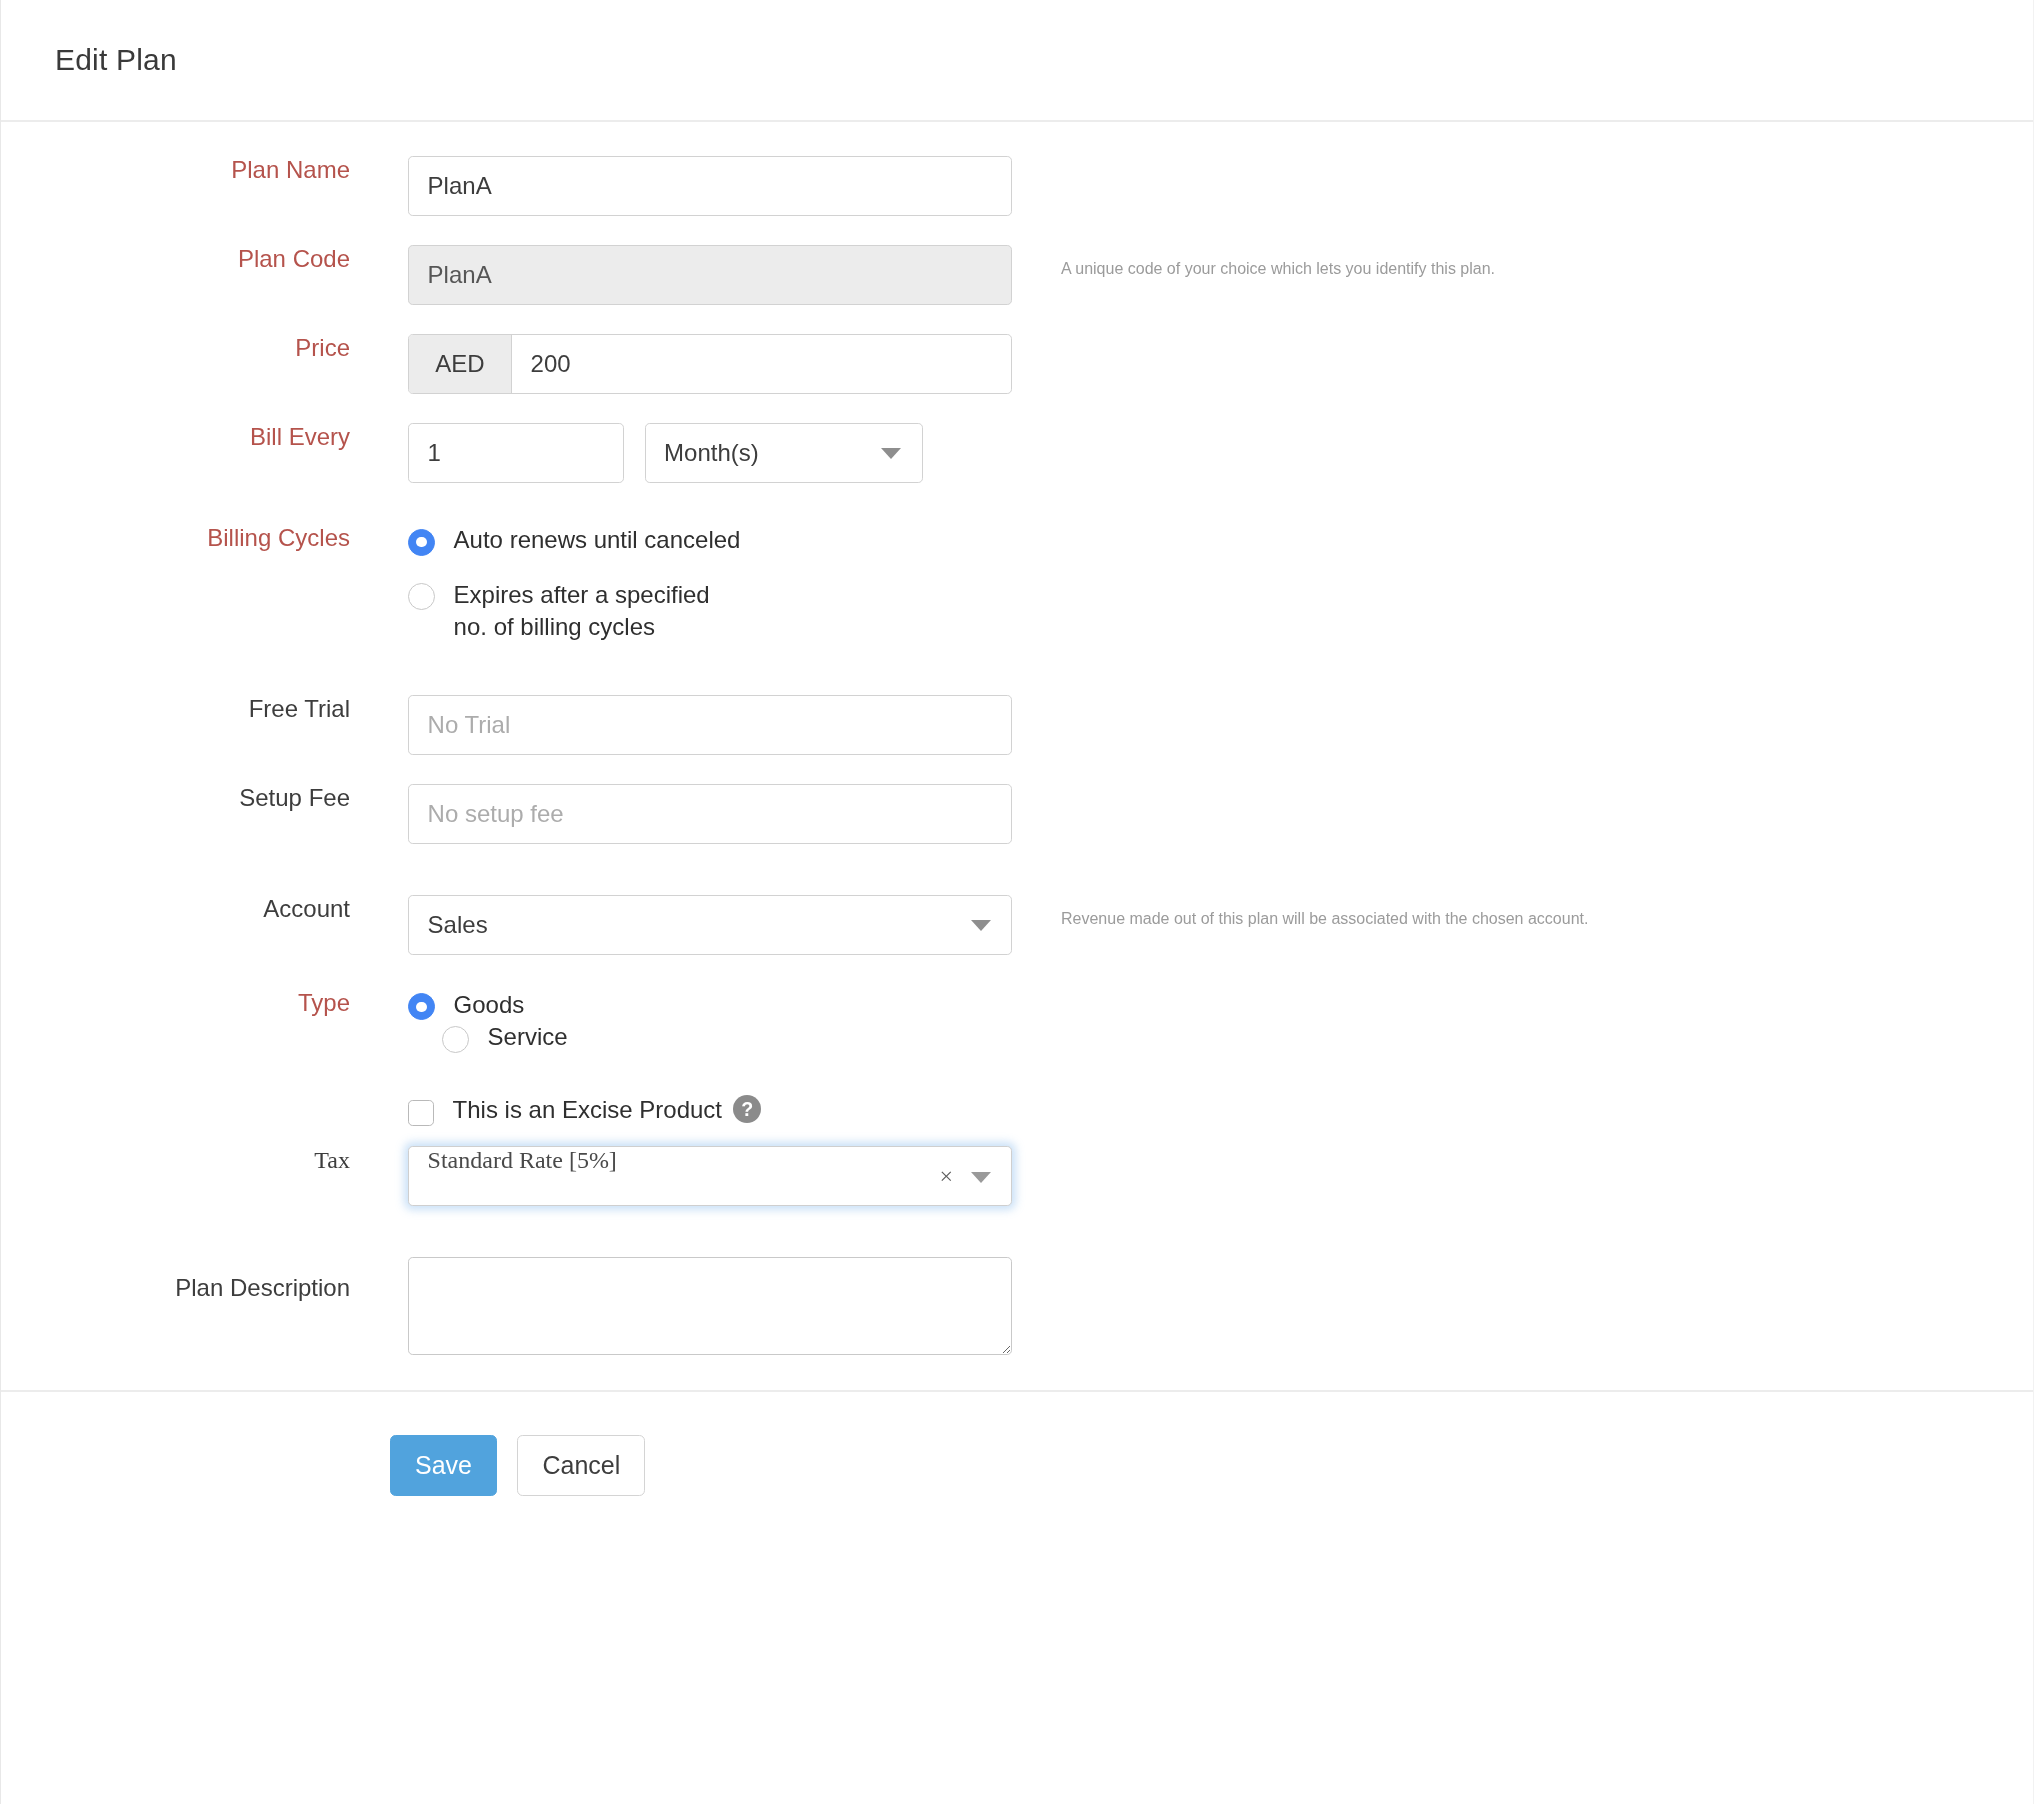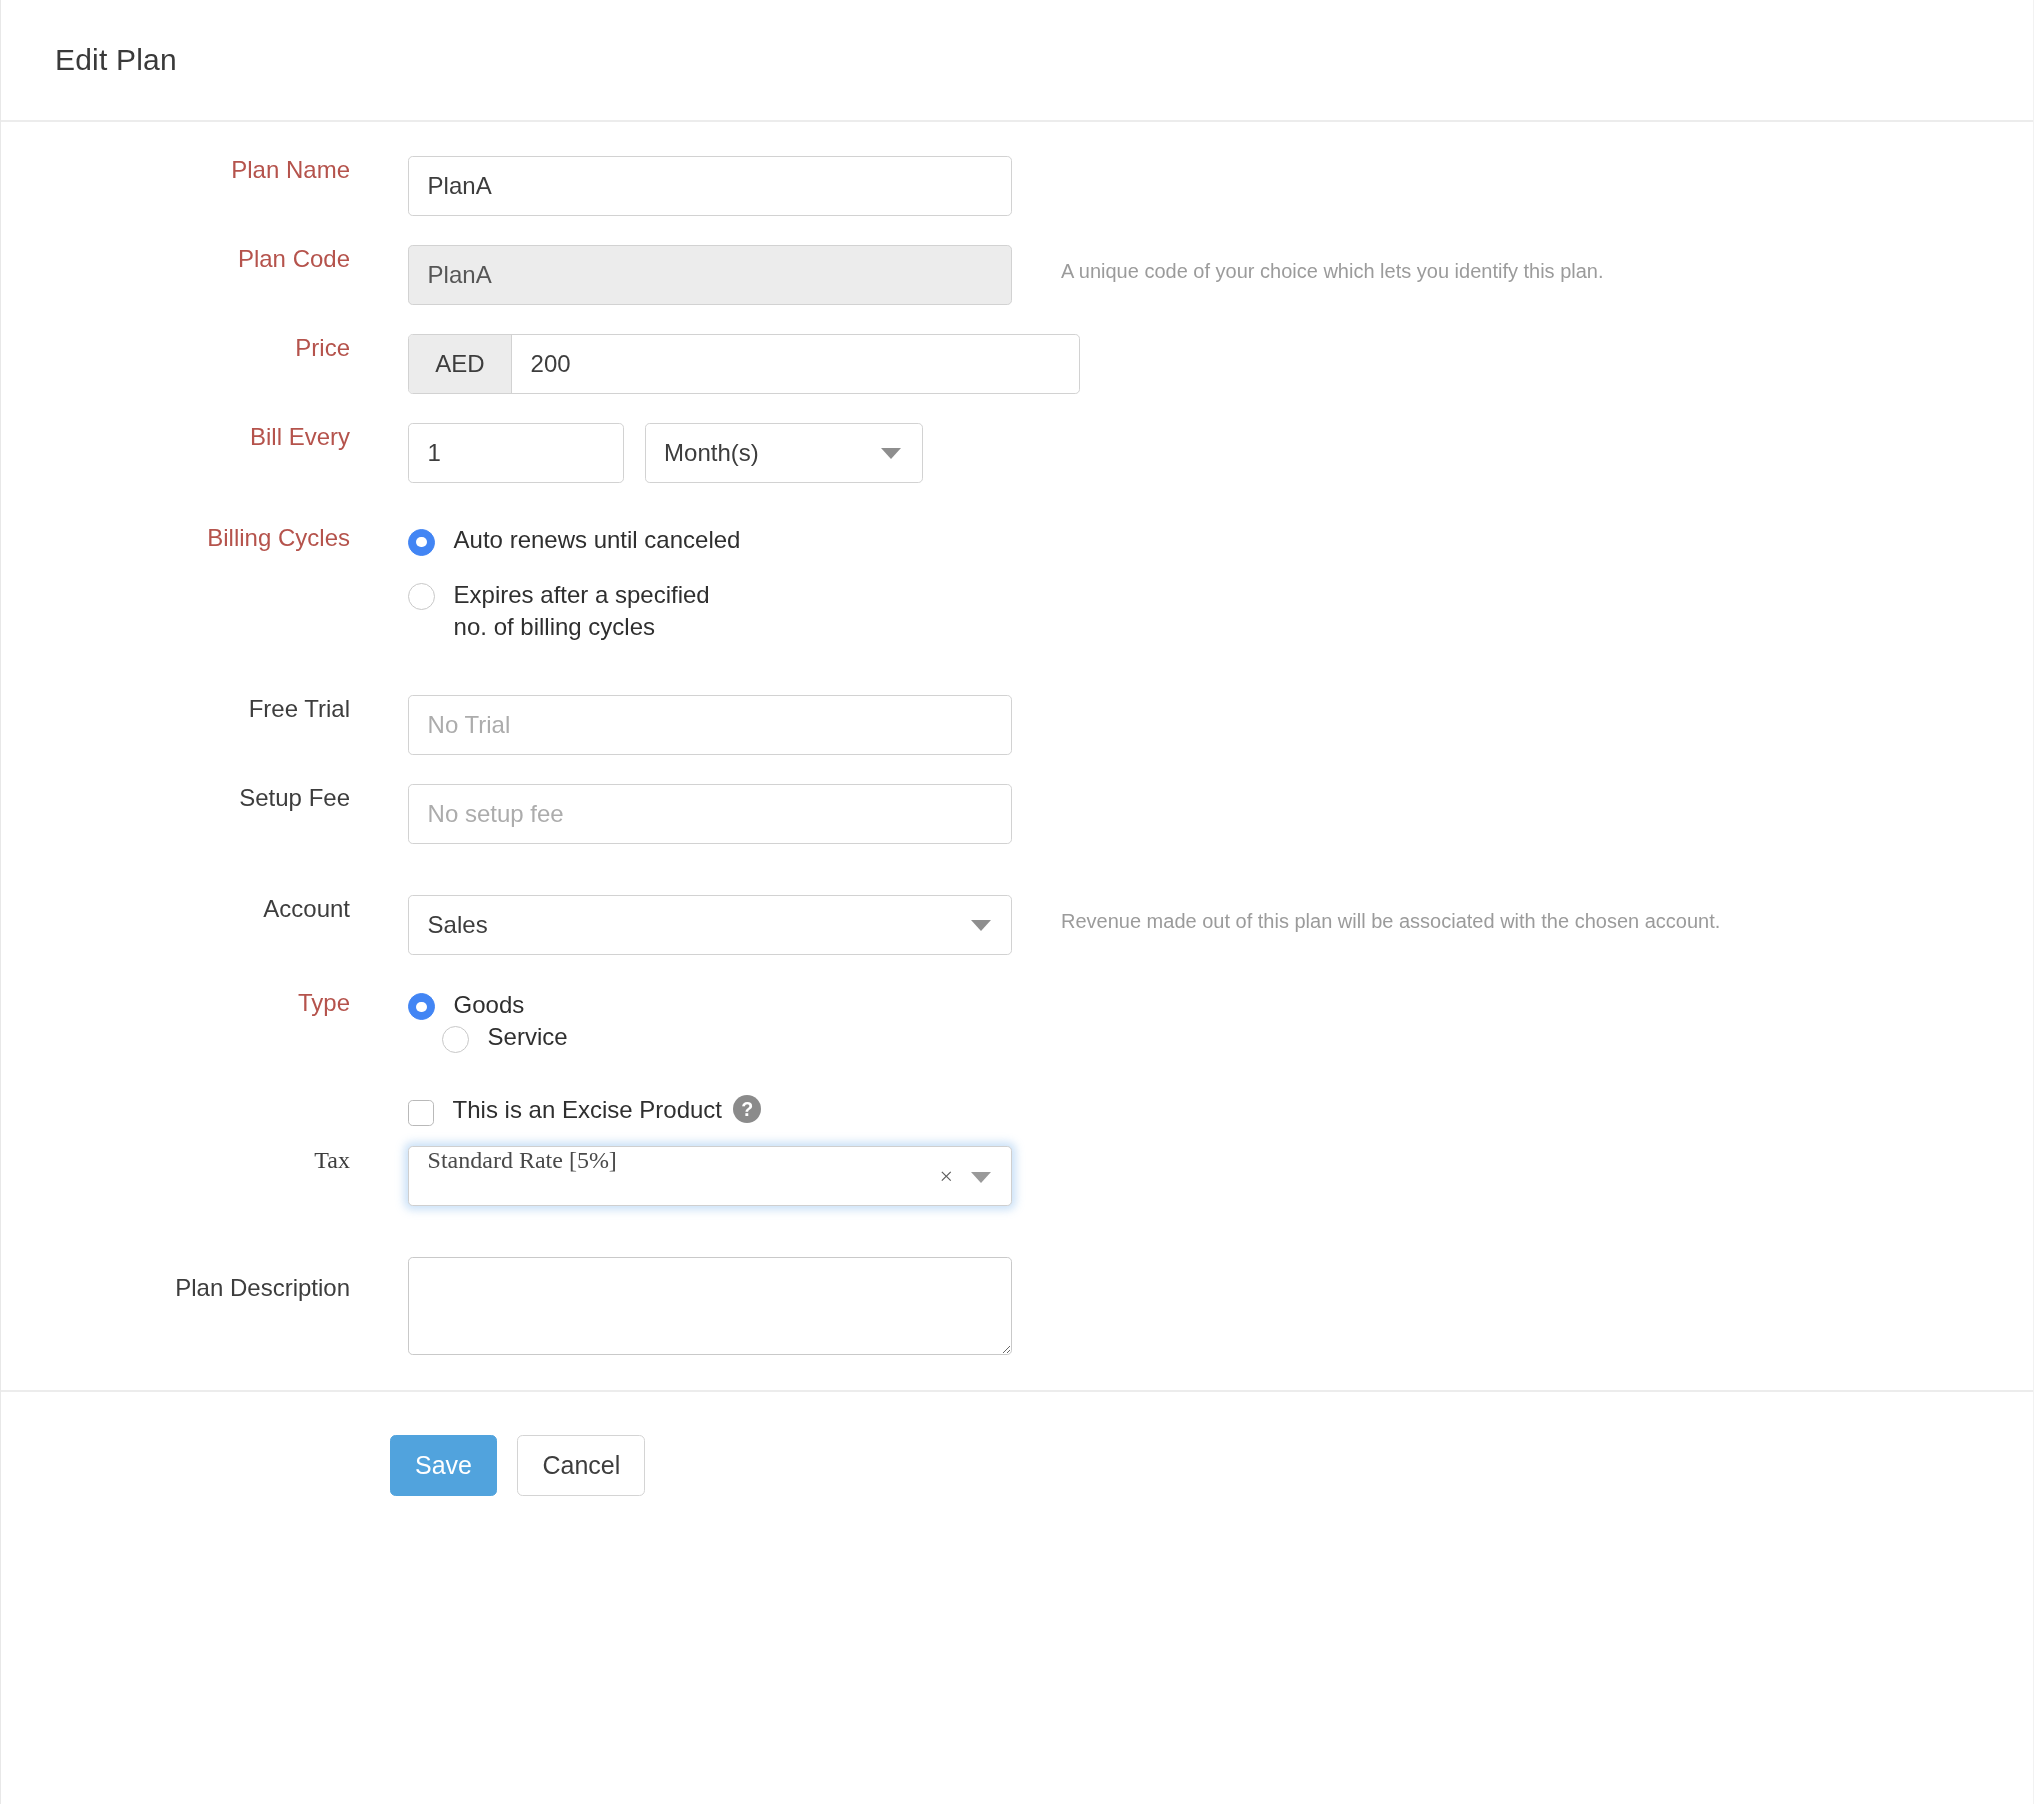--- a/index.html
+++ b/index.html
@@ -77,21 +77,21 @@
   }
   .txt::placeholder { color: #acacac; }
   .txt.readonly {
     background: #ececec;
     color: #565656;
   }
 
   
   .input-group {
     display: flex;
-    width: 672px;
+    width: 604px;
     height: 60px;
     border: 1.9px solid #d2d2d2;
     border-radius: 4.7px;
     overflow: hidden;
     background: #fff;
   }
   .input-group .addon {
     width: 103px;
     background: #ececec;
     border-right: 1.9px solid #d2d2d2;
@@ -223,21 +223,21 @@
     text-align: center;
     line-height: 28px;
     vertical-align: middle;
     margin-left: 11.2px;
     position: relative;
     top: -2.8px;
   }
 
   
   .hint {
-    font-size: 20px;
+    font-size: 16px;
     color: #9b9b9b;
     padding-left: 49px;
     padding-top: 15px;
     white-space: nowrap;
   }
 
   
   .ta {
     width: 604px;
     height: 98px;

